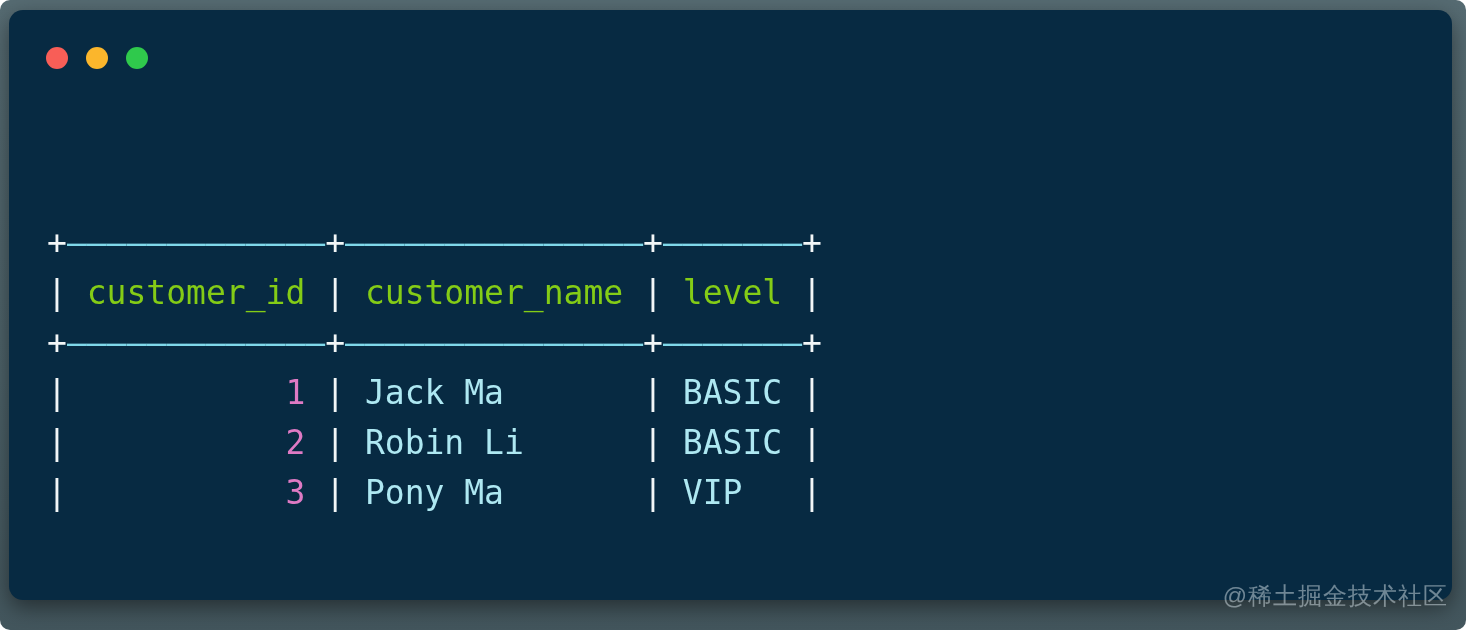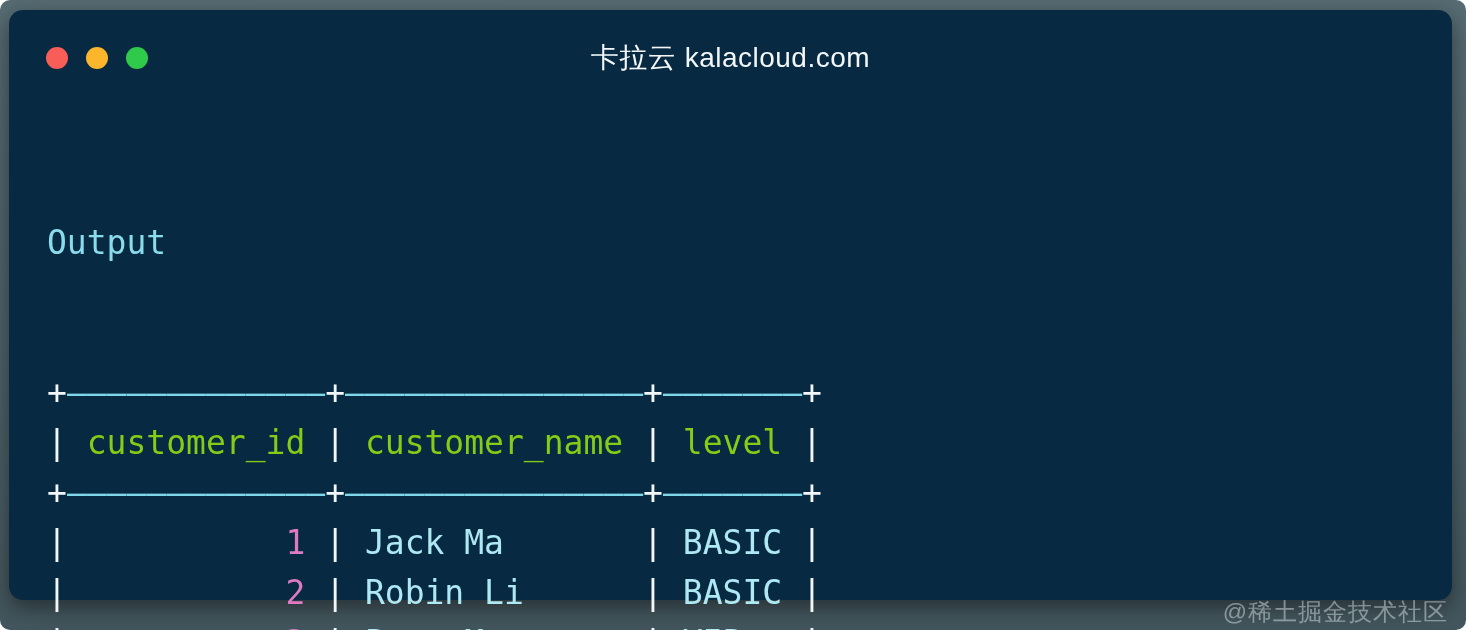--- a/index.html
+++ b/index.html
@@ -59,39 +59,37 @@
   .term-line { white-space: pre; }
   .c-plus  { color: #f2f6f7; }
   .c-line  { color: #7fd8ea; }
   .c-pipe  { color: #f2f6f7; }
   .c-hdr   { color: #84cc16; }
   .c-val   { color: #aee8f2; }
   .c-num   { color: #de7ac4; }
   .output-label { color: #8adcec; }
   .watermark {
     position: absolute;
-    right: 18px; top: 596px;
+    right: 18px; top: 580px;
     font-size: 24px;
     color: rgba(214, 226, 232, 0.5);
     letter-spacing: 1px;
   }
 </style>
 </head>
 <body>
 
 <div class="window">
   <div class="titlebar">
     <div class="traffic-lights">
         <button class="light" style="background: rgb(248, 94, 87);"></button>
         <button class="light" style="background: rgb(251, 182, 44);"></button>
         <button class="light" style="background: rgb(47, 201, 76);"></button>
       </div>
-    <div class="window-title">卡拉云 kalacloud.com</div>
   </div>
 
   <div class="term-content">
-    <div class="term-line output-label">Output</div>
     <div id="ascii-table"><div class="term-line"><span class="c-plus">+</span><span class="c-line">—————————————</span><span class="c-plus">+</span><span class="c-line">———————————————</span><span class="c-plus">+</span><span class="c-line">———————</span><span class="c-plus">+</span></div><div class="term-line"><span class="c-pipe">|</span><span class="c-hdr"> customer_id </span><span class="c-pipe">|</span><span class="c-hdr"> customer_name </span><span class="c-pipe">|</span><span class="c-hdr"> level </span><span class="c-pipe">|</span></div><div class="term-line"><span class="c-plus">+</span><span class="c-line">—————————————</span><span class="c-plus">+</span><span class="c-line">———————————————</span><span class="c-plus">+</span><span class="c-line">———————</span><span class="c-plus">+</span></div><div class="term-line"><span class="c-pipe">|</span><span class="c-num">           1 </span><span class="c-pipe">|</span><span class="c-val"> Jack Ma       </span><span class="c-pipe">|</span><span class="c-val"> BASIC </span><span class="c-pipe">|</span></div><div class="term-line"><span class="c-pipe">|</span><span class="c-num">           2 </span><span class="c-pipe">|</span><span class="c-val"> Robin Li      </span><span class="c-pipe">|</span><span class="c-val"> BASIC </span><span class="c-pipe">|</span></div><div class="term-line"><span class="c-pipe">|</span><span class="c-num">           3 </span><span class="c-pipe">|</span><span class="c-val"> Pony Ma       </span><span class="c-pipe">|</span><span class="c-val"> VIP   </span><span class="c-pipe">|</span></div></div>
     
   </div>
 </div>
 
 <div class="watermark">@稀土掘金技术社区</div>
 
 </body></html>

